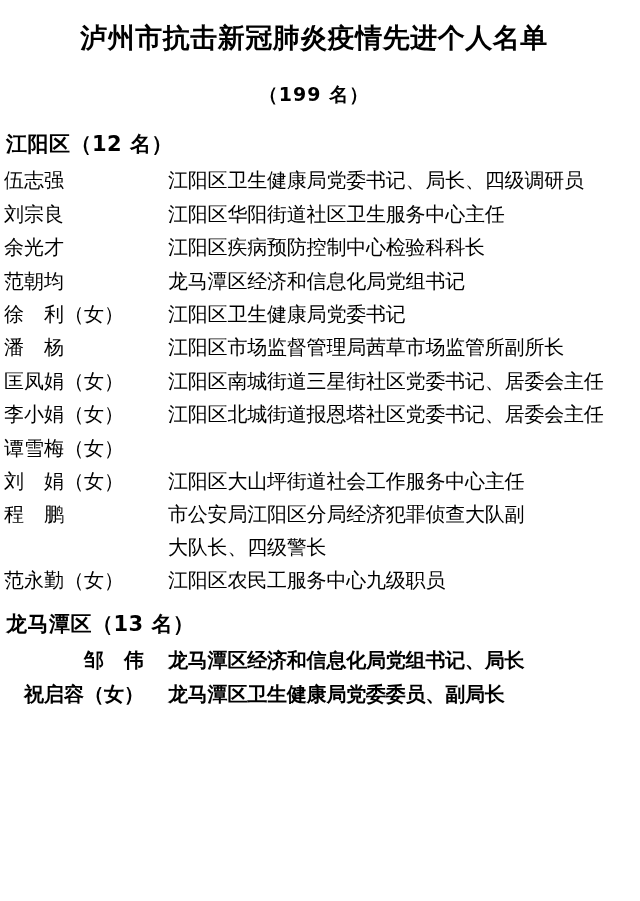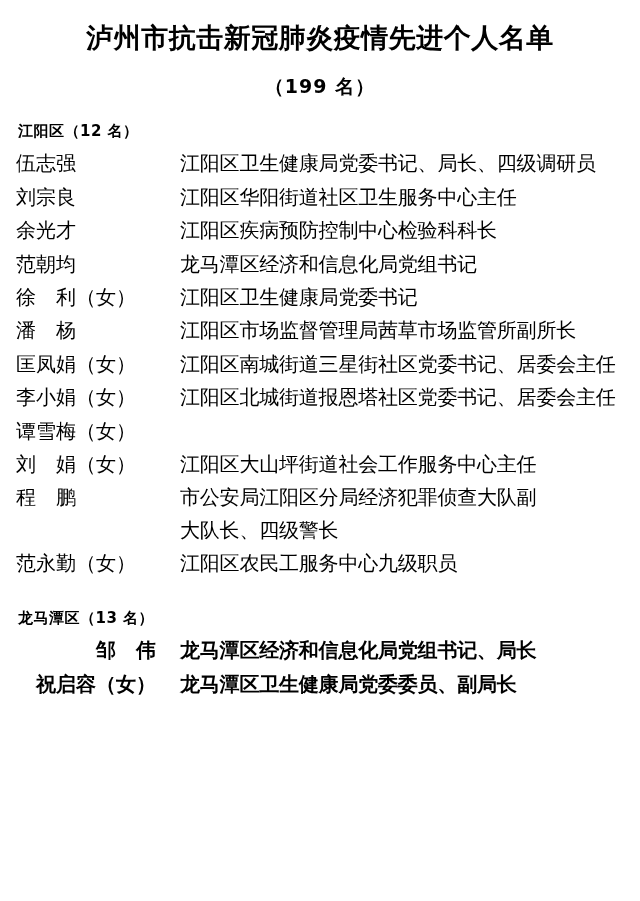--- a/index.html
+++ b/index.html
@@ -12,47 +12,47 @@
     height: 901px;
     overflow: hidden;
     font-family: "DejaVu Serif", serif;
     color: #000000;
   }
   .page {
     position: relative;
     width: 640px;
     height: 901px;
     box-sizing: border-box;
-    padding: 18px 16px 0 16px;
+    padding: 18px 16px 0 4px;
   }
   .doc-title {
     text-align: center;
     font-family: "DejaVu Sans", sans-serif;
     font-weight: 700;
     font-size: 27px;
     letter-spacing: 0.5px;
     line-height: 1.2;
     margin: 4px 0 0 0;
     white-space: nowrap;
   }
   .doc-subtitle {
     text-align: center;
     font-family: "DejaVu Sans", sans-serif;
     font-weight: 700;
     font-size: 19px;
-    margin-top: 20px;
+    margin-top: 28px;
     letter-spacing: 1px;
   }
   .section {
     margin-top: 22px;
   }
   .section-heading {
     font-family: "DejaVu Sans", sans-serif;
     font-weight: 700;
-    font-size: 15px;
+    font-size: 21px;
     letter-spacing: 0.5px;
     margin: 0 0 6px 2px;
   }
   .entry {
     display: flex;
     align-items: flex-start;
     margin: 0 0 1px 0;
     gap: 24px;
   }
   .entry-name {
@@ -65,21 +65,21 @@
   }
   .entry-role {
     font-size: 20px;
     line-height: 1.62;
     letter-spacing: -0.2px;
   }
   .entry-role .cont {
     display: block;
   }
   .heading-gap {
-    margin-top: 30px;
+    margin-top: 14px;
   }
   
   .weighty .entry-name,
   .weighty .entry-role {
     font-family: "DejaVu Sans", sans-serif;
     font-weight: 700;
     font-size: 20px;
     text-align: right;
   }
 </style>

